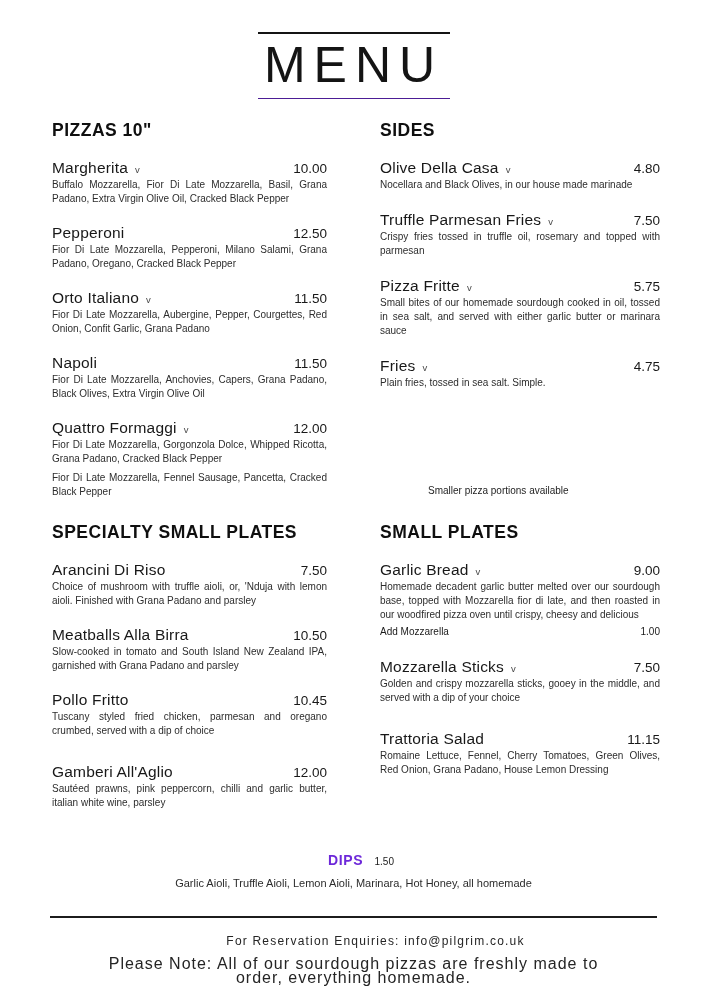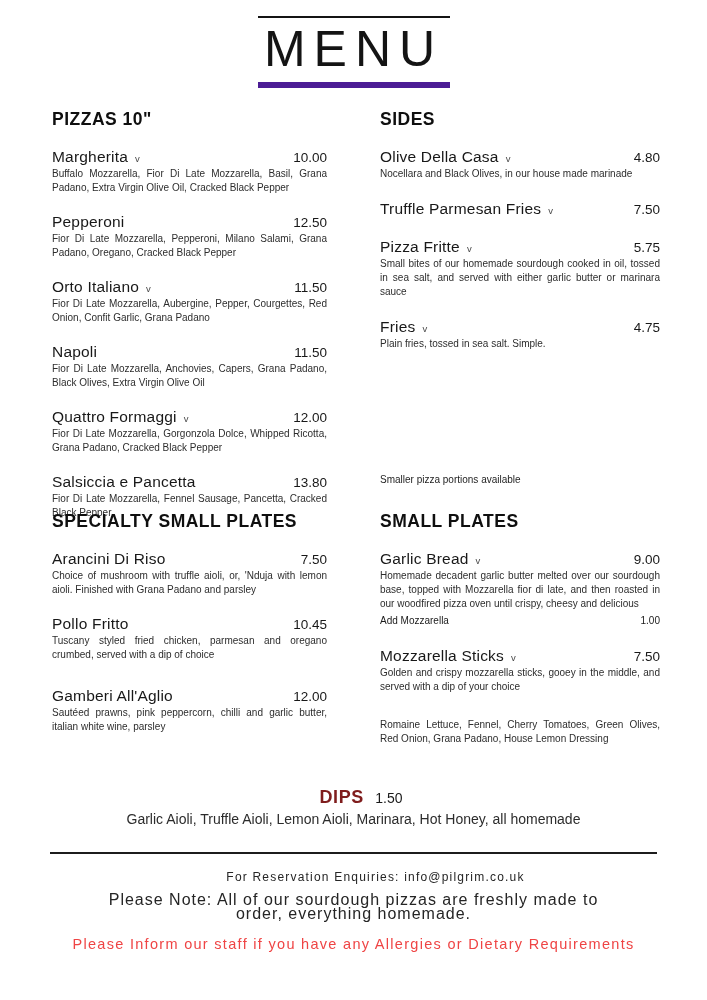--- a/index.html
+++ b/index.html
@@ -6,23 +6,23 @@
   html, body { background: #ffffff; }
   body {
     width: 707px; height: 1000px;
     font-family: "Liberation Sans", "DejaVu Sans", sans-serif;
     color: #1a1a1a;
     overflow: hidden;
     position: relative;
   }
   .menu-header {
     width: 192px;
-    margin: 16px auto 0 auto;
+    margin: 32px auto 0 auto;
     border-top: 2px solid #141414;
-    border-bottom: 6px solid #4c1d95;
+    border-bottom: 1px solid #4c1d95;
     text-align: center;
     padding: 0 0 2px 0;
   }
   .menu-title {
     font-size: 50px;
     font-weight: 200;
     letter-spacing: 8px;
     line-height: 62px;
     color: #141414;
     white-space: nowrap;
@@ -32,21 +32,21 @@
     grid-template-columns: 275px 280px;
     column-gap: 53px;
     grid-template-rows: 362px 40px auto;
     padding-left: 52px;
     padding-right: 47px;
     margin-top: 20px;
   }
   .cell-r1c1 { grid-column: 1; grid-row: 1; }
   .cell-r1c2 { grid-column: 2; grid-row: 1; }
   .cell-r2c1 { grid-column: 1; grid-row: 2; }
-  .cell-r2c2 { grid-column: 2; grid-row: 2; }
+  .cell-r2c2 { grid-column: 2; grid-row: 2; margin-left: 48px; }
   .cell-r3c1 { grid-column: 1; grid-row: 3; }
   .cell-r3c2 { grid-column: 2; grid-row: 3; }
   .section-heading {
     font-size: 17.5px;
     font-weight: 700;
     letter-spacing: 0.5px;
     line-height: 22px;
     color: #0f0f0f;
     margin-bottom: 6px;
   }
@@ -101,35 +101,35 @@
     font-size: 10px;
     color: #1e1e1e;
     padding-top: 4px;
   }
   .dips {
     text-align: center;
     margin-top: 26px;
     line-height: 20px;
   }
   .dips-title {
-    font-size: 18px;
+    font-size: 14px;
     font-weight: 700;
     letter-spacing: 0.6px;
-    color: #7f1d1d;
+    color: #6d28d9;
     margin-left: 15px;
   }
   .dips-price {
-    font-size: 14px;
+    font-size: 10px;
     font-weight: 400;
     color: #1a1a1a;
     margin-left: 7px;
   }
   .dips-desc {
     text-align: center;
-    font-size: 14px;
+    font-size: 11px;
     line-height: 14px;
     color: #2c2c2c;
     margin-top: 4px;
   }
   .footer-divider {
     border: none;
     border-top: 2px solid #1c1c1c;
     margin: 26px 50px 0 50px;
   }
   .footer-reservation {
@@ -220,27 +220,20 @@
         <span class="item-name-wrap">
           <span class="item-name">Quattro Formaggi</span>
           <span class="veg">v</span>
         </span>
         <span class="item-price">12.00</span>
       </div>
       <p class="item-desc">Fior Di Late Mozzarella, Gorgonzola Dolce, Whipped Ricotta, Grana Padano, Cracked Black Pepper</p>
     </div>
 
     <div class="item">
-      <div class="item-row">
-        <span class="item-name-wrap">
-          <span class="item-name">Salsiccia e Pancetta</span>
-          <span class="veg"></span>
-        </span>
-        <span class="item-price">13.80</span>
-      </div>
       <p class="item-desc">Fior Di Late Mozzarella, Fennel Sausage, Pancetta, Cracked Black Pepper</p>
     </div>
   </section>
 
   <section class="cell-r1c2 sec-sides">
     <h2 class="section-heading">SIDES</h2>
 
     <div class="item">
       <div class="item-row">
         <span class="item-name-wrap">
@@ -253,20 +246,21 @@
     </div>
 
     <div class="item">
       <div class="item-row">
         <span class="item-name-wrap">
           <span class="item-name">Truffle Parmesan Fries</span>
           <span class="veg">v</span>
         </span>
         <span class="item-price">7.50</span>
       </div>
+      <p class="item-desc">Crispy fries tossed in truffle oil, rosemary and topped with parmesan</p>
     </div>
 
     <div class="item">
       <div class="item-row">
         <span class="item-name-wrap">
           <span class="item-name">Pizza Fritte</span>
           <span class="veg">v</span>
         </span>
         <span class="item-price">5.75</span>
       </div>
@@ -294,20 +288,30 @@
       <div class="item-row">
         <span class="item-name-wrap">
           <span class="item-name">Arancini Di Riso</span>
           <span class="veg"></span>
         </span>
         <span class="item-price">7.50</span>
       </div>
       <p class="item-desc">Choice of mushroom with truffle aioli, or, 'Nduja with lemon aioli. Finished with Grana Padano and parsley</p>
     </div>
 
+    <div class="item">
+      <div class="item-row">
+        <span class="item-name-wrap">
+          <span class="item-name">Meatballs Alla Birra</span>
+          <span class="veg"></span>
+        </span>
+        <span class="item-price">10.50</span>
+      </div>
+      <p class="item-desc">Slow-cooked in tomato and South Island New Zealand IPA, garnished with Grana Padano and parsley</p>
+    </div>
 
     <div class="item gap-lg">
       <div class="item-row">
         <span class="item-name-wrap">
           <span class="item-name">Pollo Fritto</span>
           <span class="veg"></span>
         </span>
         <span class="item-price">10.45</span>
       </div>
       <p class="item-desc">Tuscany styled fried chicken, parmesan and oregano crumbed, served with a dip of choice</p>
@@ -348,20 +352,27 @@
         <span class="item-name-wrap">
           <span class="item-name">Mozzarella Sticks</span>
           <span class="veg">v</span>
         </span>
         <span class="item-price">7.50</span>
       </div>
       <p class="item-desc">Golden and crispy mozzarella sticks, gooey in the middle, and served with a dip of your choice</p>
     </div>
 
     <div class="item">
+      <div class="item-row">
+        <span class="item-name-wrap">
+          <span class="item-name">Trattoria Salad</span>
+          <span class="veg"></span>
+        </span>
+        <span class="item-price">11.15</span>
+      </div>
       <p class="item-desc">Romaine Lettuce, Fennel, Cherry Tomatoes, Green Olives, Red Onion, Grana Padano, House Lemon Dressing</p>
     </div>
   </section>
 
 </main>
 
 <section>
   <div class="dips">
     <span class="dips-title">DIPS</span>
     <span class="dips-price">1.50</span>

